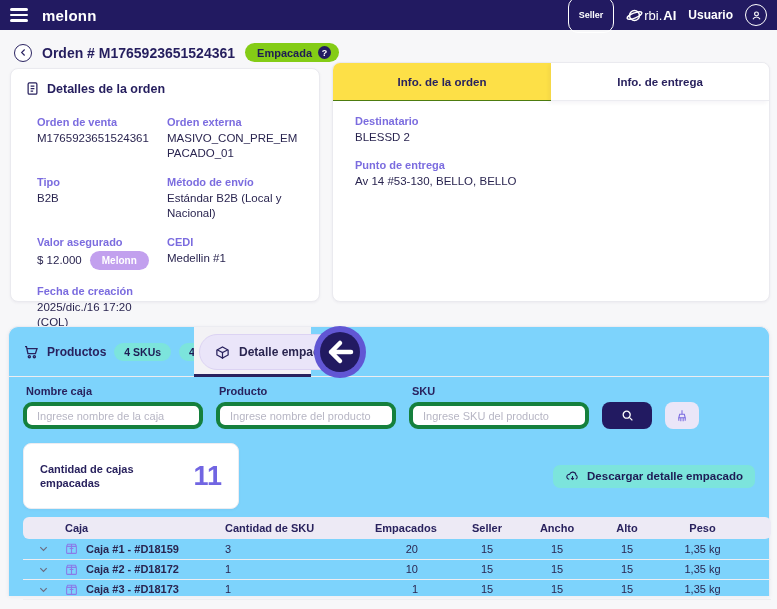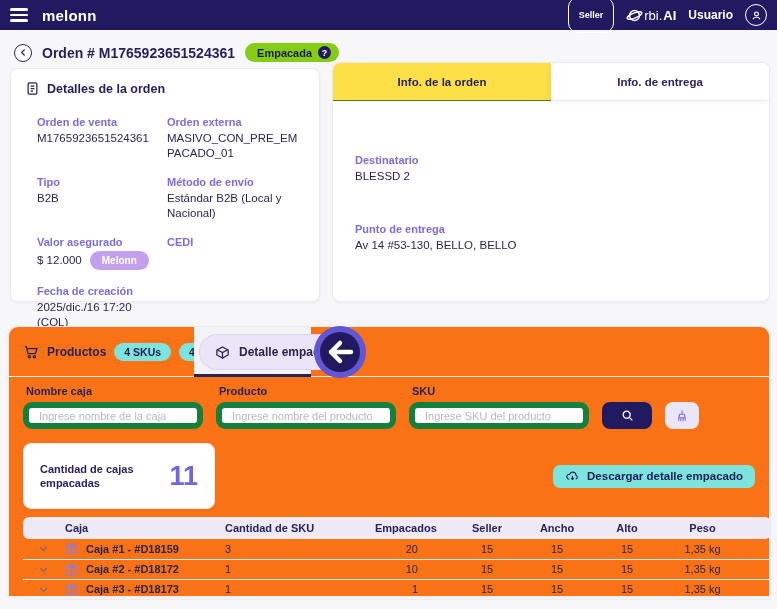--- a/index.html
+++ b/index.html
@@ -74,25 +74,25 @@
 
   .info-card { flex: 1; height: 240px; margin-top: 0; overflow: hidden; }
   .info-tabs { display: flex; height: 38px; }
   .info-tab {
     flex: 1; display: flex; align-items: center; justify-content: center;
     font-size: 11.5px; font-weight: bold; color: #29225e; cursor: pointer;
   }
   .info-tab.active { background: #fde047; border-bottom: 1px solid #4d7c0f; }
   .info-tab.inactive { background: #fff; border-bottom: 1px solid #ececf1; box-shadow: -2px 2px 4px rgba(30,27,84,.05); }
   .info-body { padding: 14px 22px; }
-  .info-field { margin-bottom: 14px; margin-top: 39px; }
+  .info-field { margin-bottom: 14px; }
 
   
   .bottom-card {
-    margin: 24px 7px 0 8px; background: #f97316; border-radius: 10px 10px 0 0;
+    margin: 24px 7px 0 8px; background: #7dd3fc; border-radius: 10px 10px 0 0;
     border: 1px solid #ececf1; border-bottom: none; height: 270px;
     box-shadow: 0 1px 4px rgba(30,27,84,.05); position: relative;
   }
   .tabs-row { height: 50px; position: relative; border-bottom: 1px solid #ededf0; display: flex; align-items: center; }
   .tab-productos { display: flex; align-items: center; gap: 8px; padding-left: 14px; cursor: pointer; }
   .tab-productos .tab-label { font-size: 12px; font-weight: bold; color: #29225e; }
   .count-pill {
     background: #7ce4dc; color: #1e1b54; font-size: 10.5px; font-weight: bold;
     border-radius: 11px; padding: 3px 10px;
   }
@@ -109,37 +109,37 @@
     display: flex; align-items: center; gap: 9px; padding-left: 15px; cursor: pointer;
   }
   .detalle-pill .tab-label { font-size: 12px; font-weight: bold; color: #2a2550; }
   .cursor-arrow { position: absolute; left: 304px; top: -2px; width: 54px; height: 54px; z-index: 5; }
 
   
   .filters-row { display: flex; align-items: flex-end; padding: 8px 14px 0; gap: 13px; }
   .filter-group { display: flex; flex-direction: column; gap: 5px; }
   .filter-label { font-size: 11px; font-weight: bold; color: #29225e; margin-left: 3px; }
   .filter-input {
-    width: 180px; height: 27px; border: 6px solid #15803d; border-radius: 9px;
+    width: 180px; height: 27px; border: 4px solid #15803d; border-radius: 9px;
     padding: 0 10px; font-size: 11px; color: #2a2550; font-family: inherit; background: #fff;
   }
   .filter-input::placeholder { color: #b7b6c4; }
   .search-btn {
     width: 50px; height: 27px; background: #221a61; border: none; border-radius: 8px;
     display: flex; align-items: center; justify-content: center; cursor: pointer; color: #fff;
   }
   .clear-btn {
     width: 34px; height: 27px; background: #eae6f8; border: none; border-radius: 8px;
     display: flex; align-items: center; justify-content: center; cursor: pointer; color: #7b6cdf;
   }
 
   
   .summary-row { display: flex; align-items: center; padding: 14px 14px 0; }
   .summary-card {
-    width: 192px; height: 66px; border: 1px solid #ececf1; border-radius: 8px;
+    width: 216px; height: 66px; border: 1px solid #ececf1; border-radius: 8px;
     display: flex; align-items: center; justify-content: space-between; padding: 0 16px;
     background: #fff; box-shadow: 0 1px 3px rgba(30,27,84,.04);
   }
   .summary-label { font-size: 11px; font-weight: bold; color: #29225e; width: 120px; line-height: 1.3; }
   .summary-value { font-size: 27px; font-weight: bold; color: #7165e2; }
   .download-btn {
     margin-left: auto; background: #7ce4dc; color: #1e1b54; border: none; border-radius: 7px;
     font-size: 11.5px; font-weight: bold; padding: 5px 12px; display: flex; align-items: center; gap: 7px;
     cursor: pointer; font-family: inherit;
   }
@@ -239,20 +239,21 @@
       </div>
       <div>
         <div class="field-label">Valor asegurado</div>
         <div class="field-value value-with-badge">
           <span>$ 12.000</span>
           <span class="melonn-pill">Melonn</span>
         </div>
       </div>
       <div>
         <div class="field-label">CEDI</div>
+        <div class="field-value">Medellin #1</div>
       </div>
       <div>
         <div class="field-label">Fecha de creación</div>
         <div class="field-value">2025/dic./16 17:20 (COL)</div>
       </div>
     </div>
   </section>
 
   <section class="card info-card">
     <div class="info-tabs">

